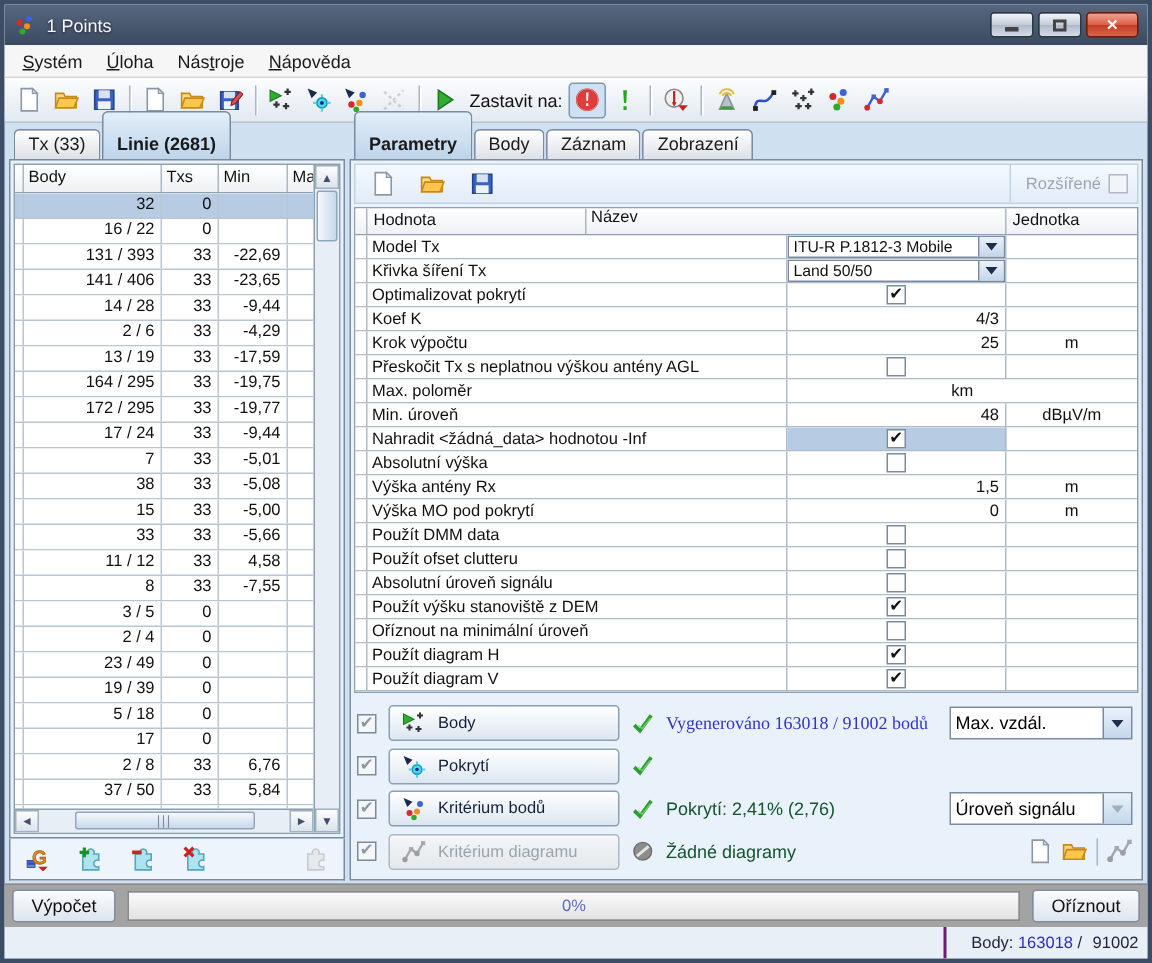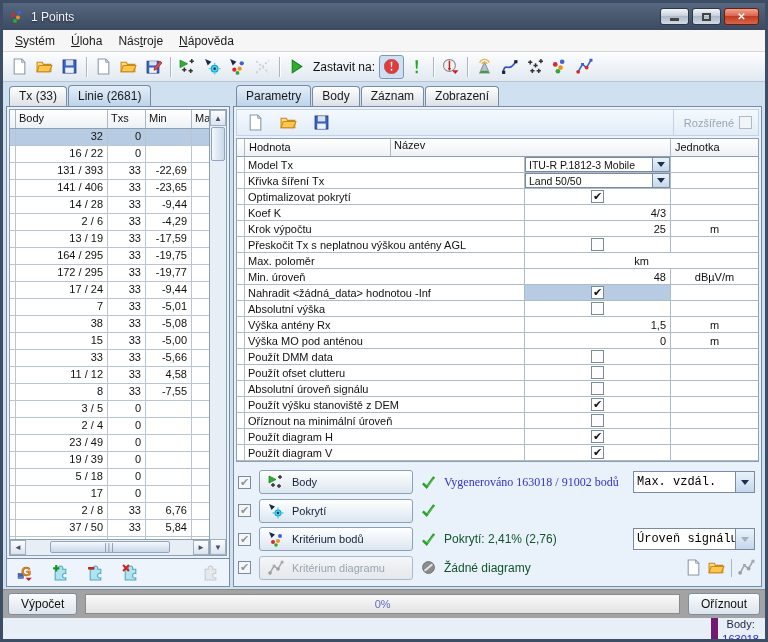--- a/index.html
+++ b/index.html
@@ -35,21 +35,21 @@
   .ic{width:17px;height:17px;display:block;}
   
   .main{flex:1;display:flex;padding:3px 3px 2px 3px;gap:3px;min-height:0;}
   .panel{display:flex;flex-direction:column;min-height:0;}
   .left-panel{width:224px;flex:none;}
   .right-panel{flex:1;}
   .tabs{display:flex;margin-left:3px;height:21px;flex:none;align-items:flex-end;gap:1px;}
   .tab{border:1px solid #7a8aa0;border-bottom:none;border-radius:4px 4px 0 0;
        padding:2px 9px 3px 9px;font-size:12px;color:#1a1a1a;
        background:linear-gradient(#fefefe,#dde1e7);position:relative;}
-  .tab.selected{background:linear-gradient(#e3eefa,#bed4ea);padding-top:3px;}
+  .tab.selected{background:linear-gradient(#e3eefa,#bed4ea);padding-top:14px;font-weight:bold;}
   .panel-body{border:1px solid #7a8aa0;background:#e9f1fa;flex:1;display:flex;
               flex-direction:column;min-height:0;position:relative;}
   
   .lt-wrap{flex:1;display:flex;min-height:0;background:#fff;margin:2px;border:1px solid #8da0b2;}
   .lt-main{flex:1;display:flex;flex-direction:column;min-width:0;overflow:hidden;}
   .lt-headrow,.lt-row{display:flex;flex:none;}
   .lt-headrow{height:19px;background:linear-gradient(#ffffff,#edf1f5);border-bottom:1px solid #8da0b2;}
   .lt-hcell{font-size:11px;color:#111;padding:2px 3px;border-right:1px solid #aab8c6;
             overflow:hidden;white-space:nowrap;}
   .lt-row{height:17px;border-bottom:1px solid #b9c5d1;background:#fff;}
@@ -112,36 +112,36 @@
   .action-row{flex:1;display:flex;align-items:center;gap:8px;min-height:0;}
   .abtn{width:154px;height:24px;flex:none;display:flex;align-items:center;gap:8px;padding:0 8px;
         border:1px solid #8aa0b5;border-radius:3px;background:linear-gradient(#feffff,#dce6f0);
         font-size:11px;color:#14213a;justify-content:flex-start;}
   .abtn .ic{width:16px;height:16px;}
   .abtn.disabled{color:#9aa4ae;background:linear-gradient(#f4f6f8,#e4e8ec);border-color:#aeb9c4;}
   .status-text{font-size:12px;color:#14532d;white-space:nowrap;}
   .status-text.blue{color:#3232c8;font-family:Liberation Serif, serif;}
   .acombo{margin-left:auto;width:122px;height:22px;border:1px solid #7a8aa0;background:#fff;
           display:flex;flex:none;}
-  .acombo .combo-text{font-size:12px;font-family:Liberation Mono, monospace;}
+  .acombo .combo-text{font-size:12px;}
   .acombo .combo-btn{width:19px;}
   .acombo.disabled .arrow-down{border-top-color:#9fb0c0;}
   .mini-icons{margin-left:auto;display:flex;align-items:center;gap:6px;}
   .mini-sep{width:1px;height:18px;background:#aab6c4;}
   
   .compute-band{height:29px;flex:none;background:#a3a3a3;border-top:1px solid #8c8c8c;
                 display:flex;align-items:center;padding:0 5px;gap:8px;}
   .btn{height:22px;padding:0 12px;border:1px solid #7e8ea0;border-radius:3px;font-size:12px;color:#111;
        background:linear-gradient(#fafcfe,#dde4ec);display:flex;align-items:center;}
   .progress{flex:1;height:20px;border:1px solid #8a8a8a;background:linear-gradient(#fafafa,#e2e2e2);
             display:flex;align-items:center;justify-content:center;font-size:11px;color:#6268c2;}
   .statusbar{height:21px;flex:none;background:#e9eff6;display:flex;align-items:center;
              padding:0 6px;font-size:11px;}
-  .status-right{margin-left:auto;border-left:7px solid #701a75;padding-left:4px;height:100%;
-                display:flex;align-items:center;gap:3px;color:#1c2340;flex-direction:column;}
+  .status-right{margin-left:auto;border-left:2px solid #701a75;padding-left:16px;height:100%;
+                display:flex;align-items:center;gap:3px;color:#1c2340;}
   .sv-blue{color:#2a2ac8;}
   u{text-decoration:underline;}
 </style>
 </head>
 <body>
 
 <svg width="0" height="0" style="position:absolute">
   <defs>
     <symbol id="i-new-file" viewBox="0 0 16 16">
         <path d="M3 1h7l3 3v11H3z" fill="#fff" stroke="#8a97a8"></path>
@@ -783,21 +783,21 @@
                 <span class="pt-cell p3"></span>
               </div>
               <div class="pt-row">
                 <span class="pt-cell p0"></span>
                 <span class="pt-cell p1">Výška antény Rx</span>
                 <span class="pt-cell p2 num">1,5</span>
                 <span class="pt-cell p3">m</span>
               </div>
               <div class="pt-row">
                 <span class="pt-cell p0"></span>
-                <span class="pt-cell p1">Výška MO pod anténou</span>
+                <span class="pt-cell p1">Výška MO pod pokrytí</span>
                 <span class="pt-cell p2 num">0</span>
                 <span class="pt-cell p3">m</span>
               </div>
               <div class="pt-row">
                 <span class="pt-cell p0"></span>
                 <span class="pt-cell p1">Použít DMM data</span>
                 <span class="pt-cell p2" style="justify-content: center;">
                   <span class="cb"></span>
                 </span>
                 <span class="pt-cell p3"></span>

